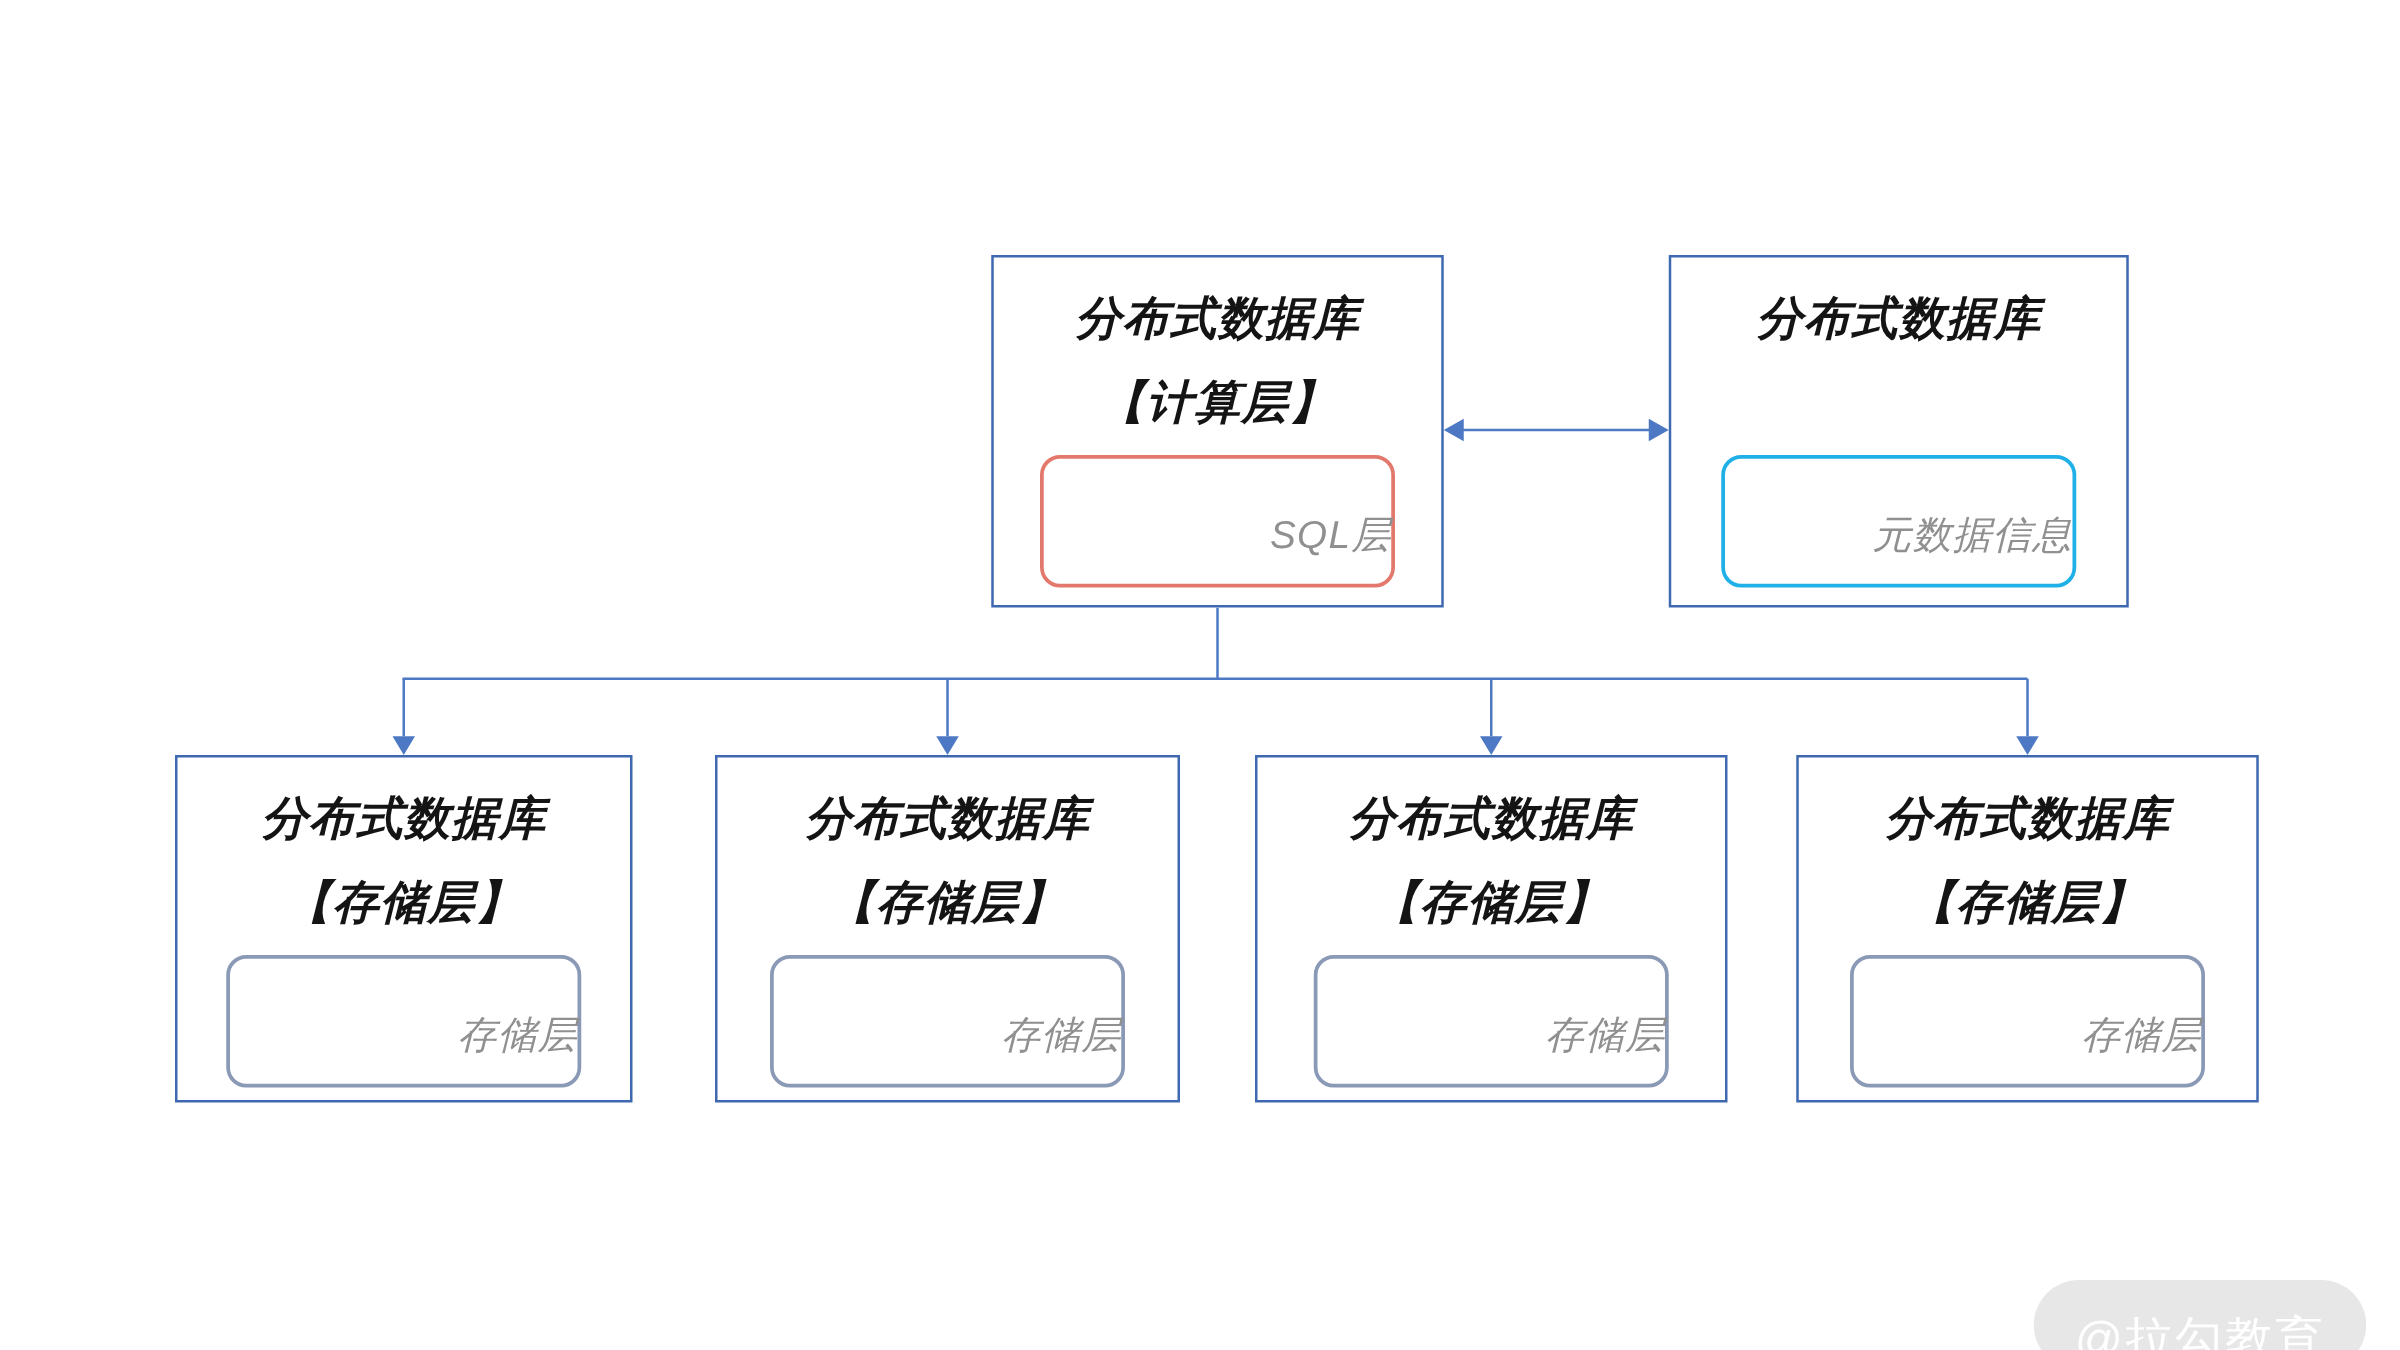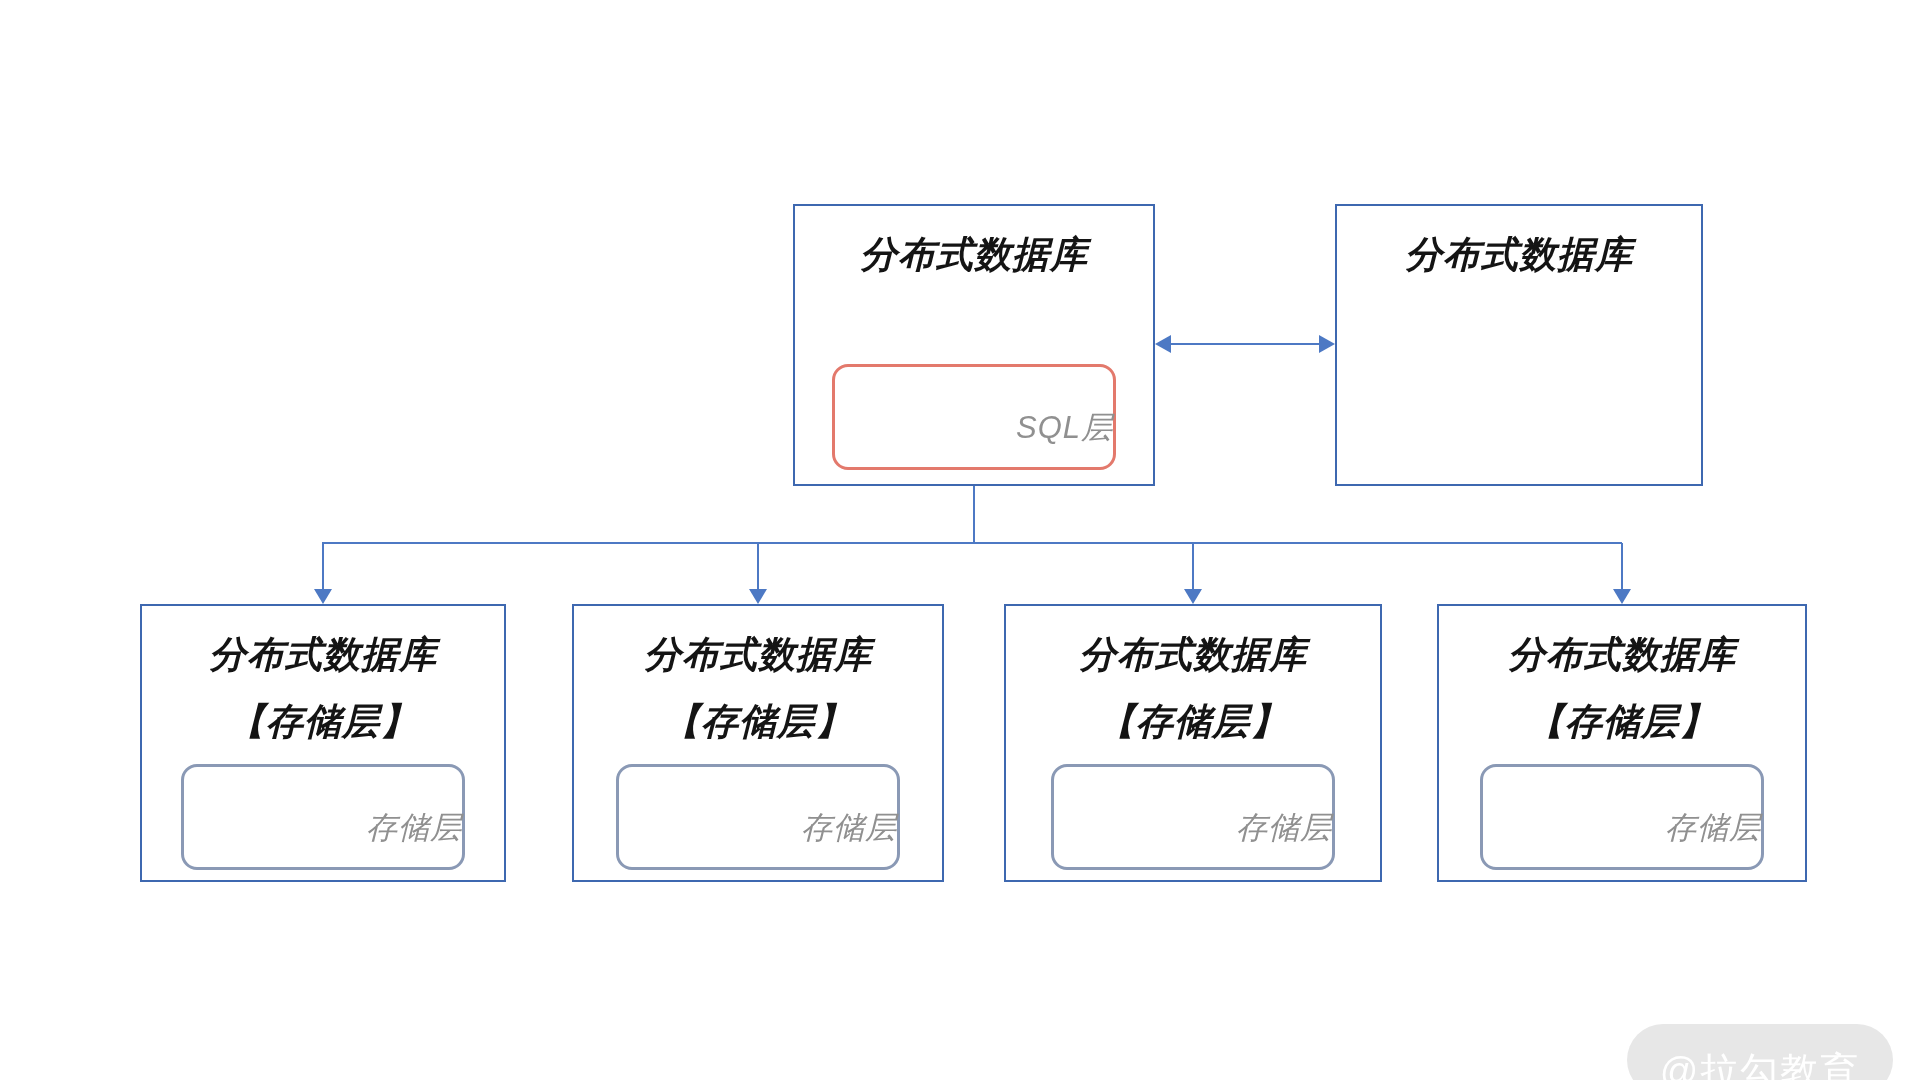--- a/index.html
+++ b/index.html
@@ -130,30 +130,34 @@
   <div class="arrow-down arrow-down2"></div>
   <div class="arrow-down arrow-down3"></div>
   <div class="arrow-down arrow-down4"></div>
   <div class="line conn-bidir"></div>
   <div class="arrow-left"></div>
   <div class="arrow-right"></div>
 
   <div class="node node-compute">
     <div class="node-title">
       <div>分布式数据库</div>
+      <div>【计算层】</div>
     </div>
     <div class="inner inner-sql">
       <span>SQL层</span>
     </div>
   </div>
 
   <div class="node node-metadata">
     <div class="node-title">
       <div>分布式数据库</div>
     </div>
+    <div class="inner inner-metadata">
+      <span>元数据信息</span>
+    </div>
   </div>
 
   <div class="node node-storage1">
     <div class="node-title">
       <div>分布式数据库</div>
       <div>【存储层】</div>
     </div>
     <div class="inner inner-storage">
       <span>存储层</span>
     </div>

